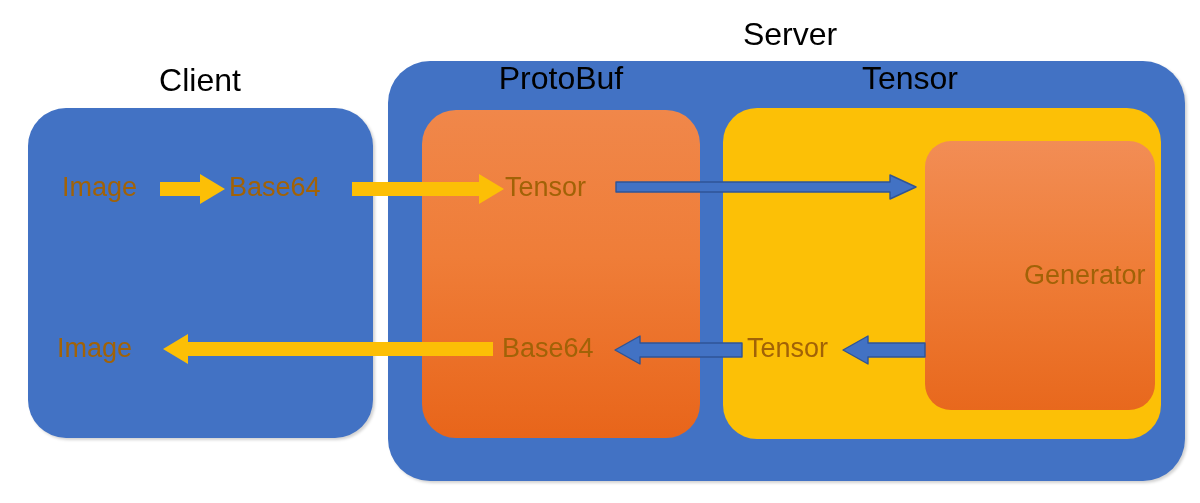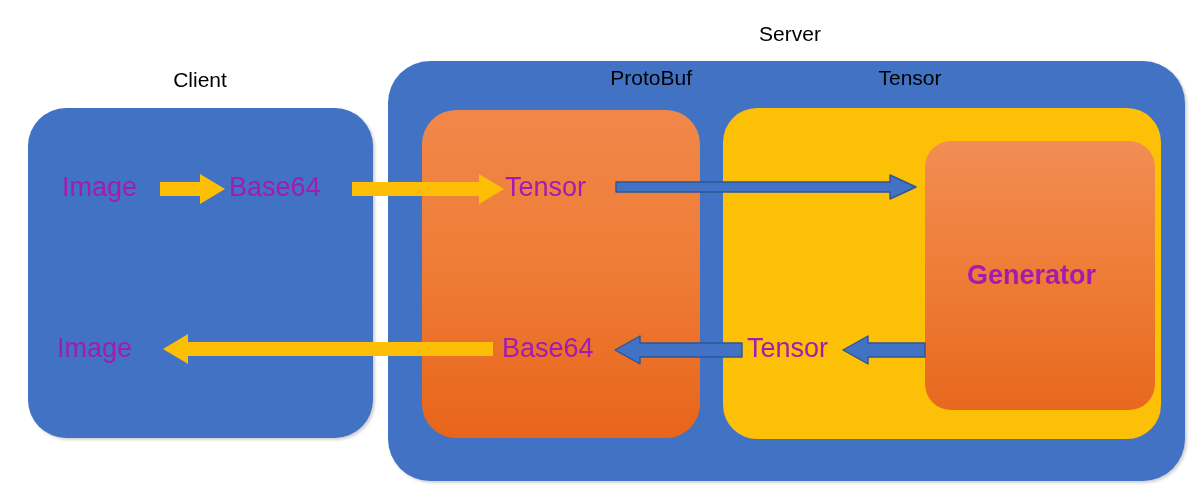--- a/index.html
+++ b/index.html
@@ -61,45 +61,45 @@
     width: 230px;
     height: 269px;
     background: linear-gradient(180deg, #f28d55 0%, #ef7e39 45%, #e8681d 100%);
     border-radius: 26px;
   }
 
   
   .caption {
     position: absolute;
     color: #000000;
-    font-size: 21px;
+    font-size: 32px;
     line-height: 32px;
     white-space: nowrap;
     text-align: center;
   }
   .cap-server   { left: 660px; top: 18px;  width: 260px; }
   .cap-client   { left: 70px;  top: 64px;  width: 260px; text-align: center; }
-  .cap-protobuf { left: 430px; top: 62px;  width: 262px; text-align: right; }
+  .cap-protobuf { left: 430px; top: 62px;  width: 262px; }
   .cap-model    { left: 780px; top: 62px;  width: 260px; }
 
   
   .nlabel {
     position: absolute;
-    color: #a21caf;
+    color: #a16207;
     font-size: 27px;
     line-height: 32px;
     white-space: nowrap;
   }
   .lbl-image-top   { left: 62px;  top: 171px; }
   .lbl-base64-top  { left: 229px; top: 171px; }
   .lbl-tensor-top  { left: 505px; top: 171px; }
   .lbl-image-bot   { left: 57px;  top: 332px; }
   .lbl-base64-bot  { left: 502px; top: 332px; }
   .lbl-tensor-bot  { left: 747px; top: 332px; }
-  .lbl-generator   { left: 967px; top: 259px; font-weight: bold; }
+  .lbl-generator   { left: 1024px; top: 259px; }
 
   
   .arrow {
     position: absolute;
   }
   .arrow svg { display: block; overflow: visible; }
 
   
   .ar-img-b64     { left: 160px; top: 174px; width: 65px;  height: 30px; }
   .ar-b64-tensor  { left: 352px; top: 174px; width: 152px; height: 30px; }

